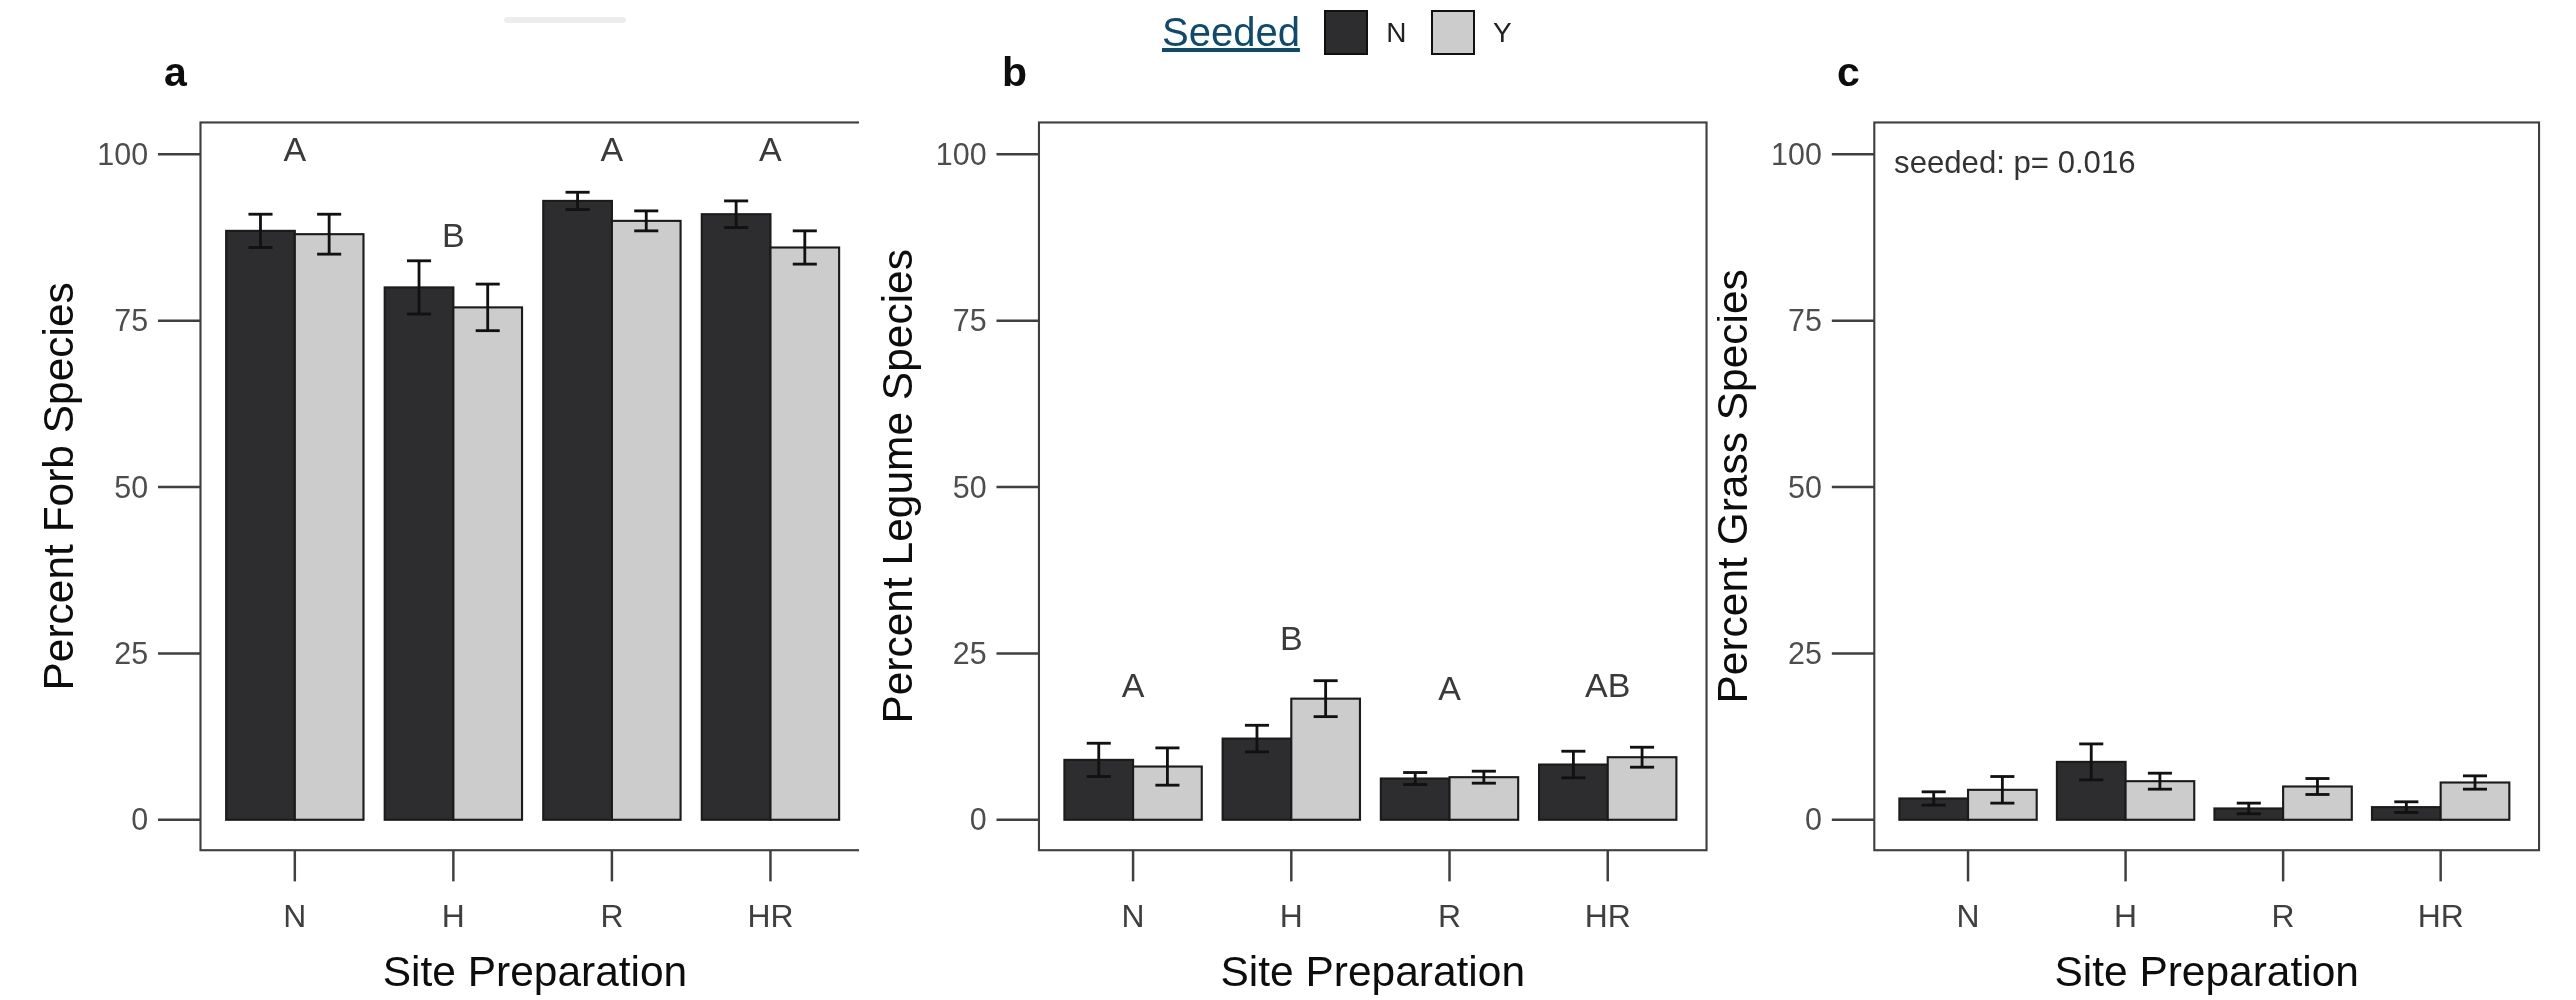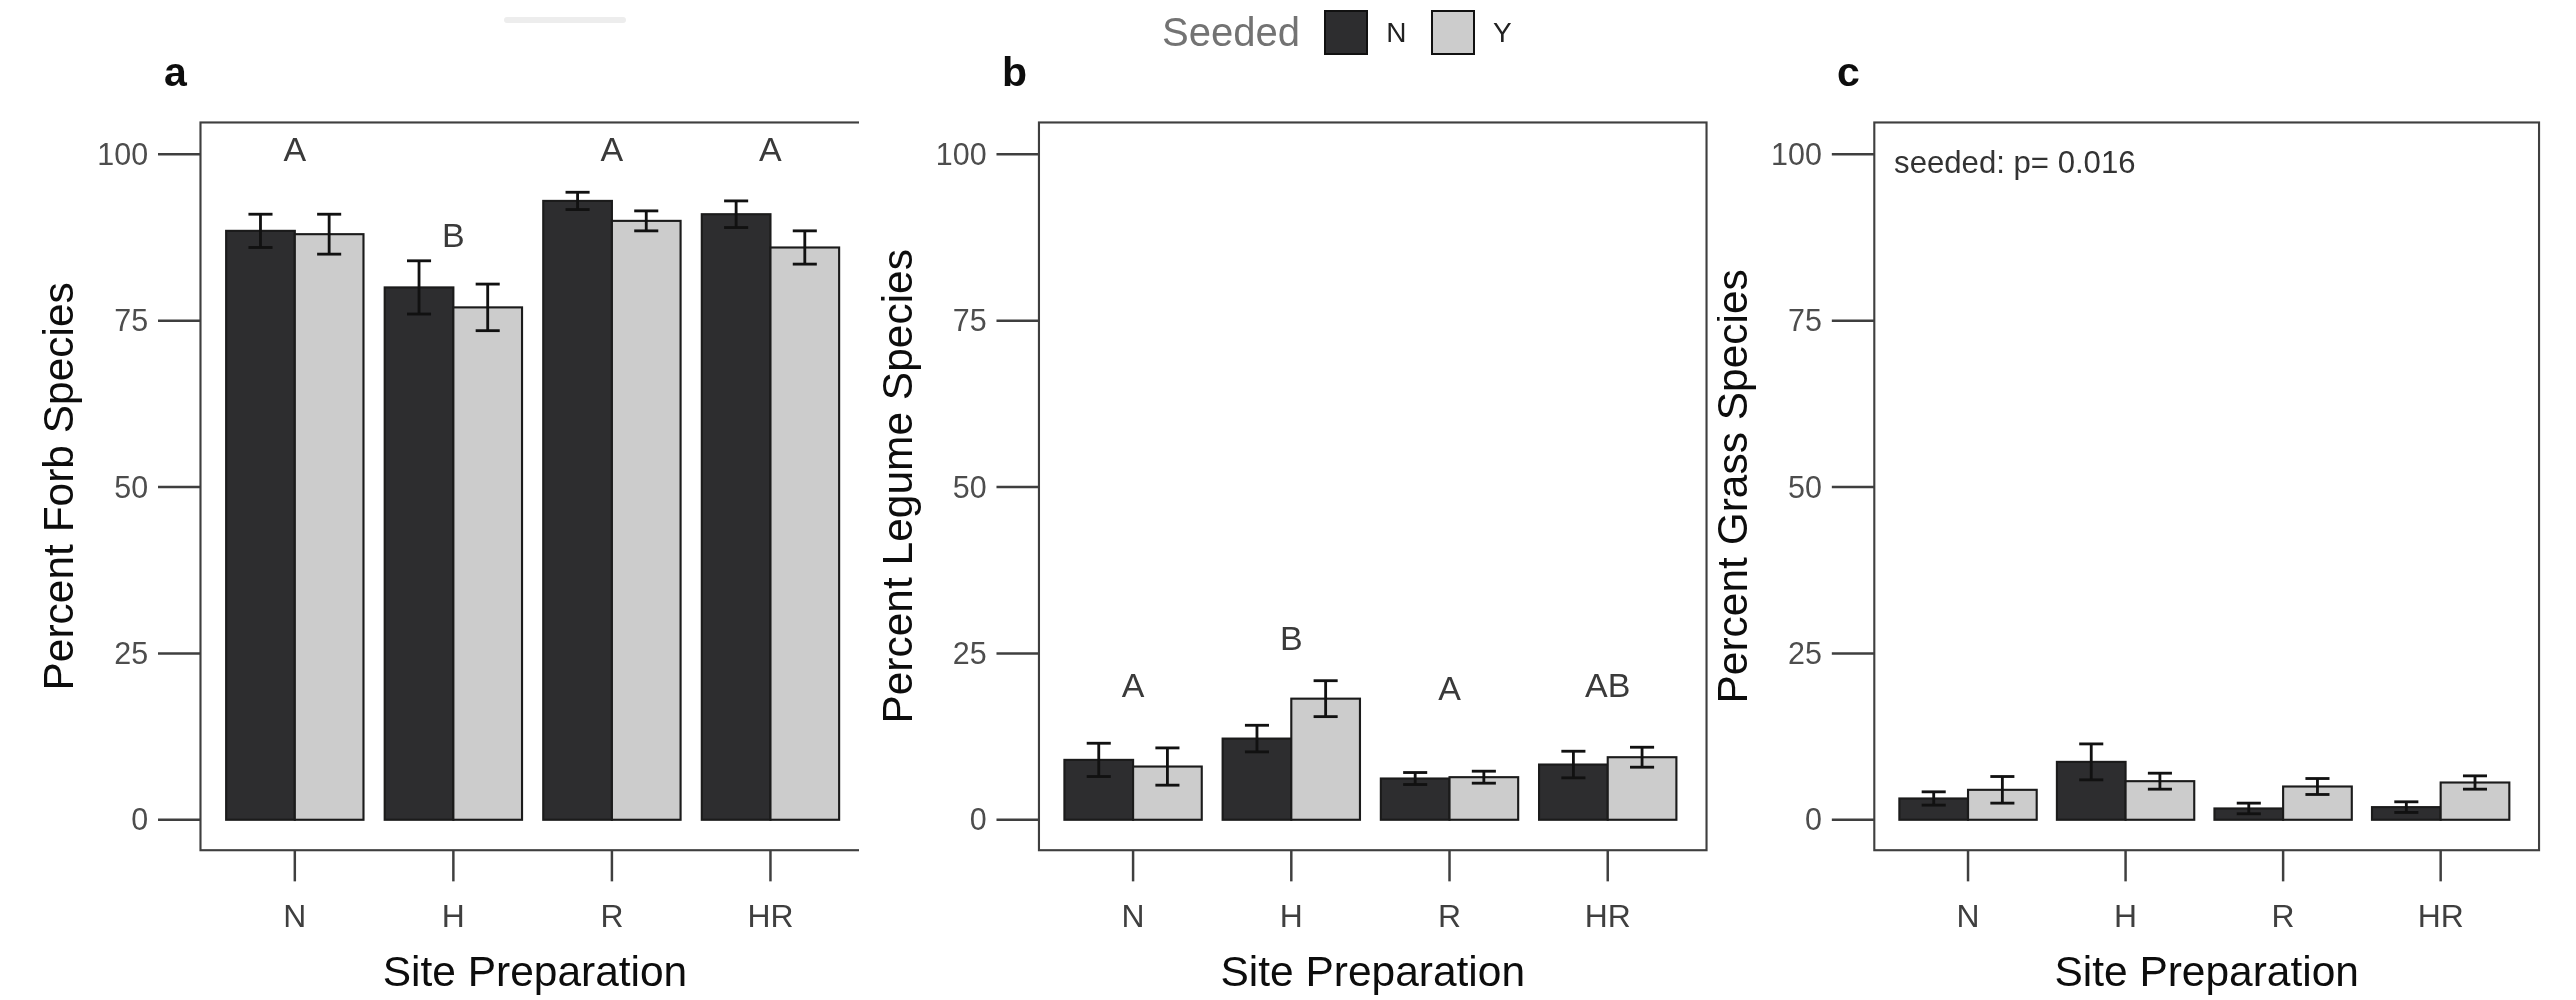--- a/index.html
+++ b/index.html
@@ -1,20 +1,20 @@
 <!DOCTYPE html>
 <html style="font-size:11.3px"><head>
 <meta charset="utf-8">
 <style>
   html,body{margin:0;padding:0;background:#ffffff;}
   .figure{position:relative;width:2576px;height:1001px;background:#ffffff;overflow:hidden;
           font-family:"Liberation Sans",sans-serif;}
   .smudge{position:absolute;left:504px;top:17px;width:122px;height:6.4px;background:#ededed;border-radius:3.5px;}
   .legend{position:absolute;left:1162px;top:10px;display:flex;align-items:center;gap:24px;}
-  .legend-title{font-size:40px;color:#737373;}
+  .legend-title{font-size:40px;color:#0c4a6e;text-decoration:underline;}
   .legend-item{display:flex;align-items:center;gap:18.4px;}
   .swatch{width:40px;height:41px;border:2.8px solid #111111;display:inline-block;box-sizing:content-box;}
   .legend-label{font-size:28px;color:#222222;}
   .panel{position:absolute;top:0;width:859px;height:1001px;}
   #panel-0{left:0;} #panel-1{left:859px;} #panel-2{left:1717px;}
   .panel-letter{position:absolute;top:52px;font-weight:bold;font-size:41px;color:#0d0d0d;line-height:1;}
   svg.chart{position:absolute;left:0;top:0;}
   svg.chart text{font-family:"Liberation Sans",sans-serif;}
 </style>
 </head>

